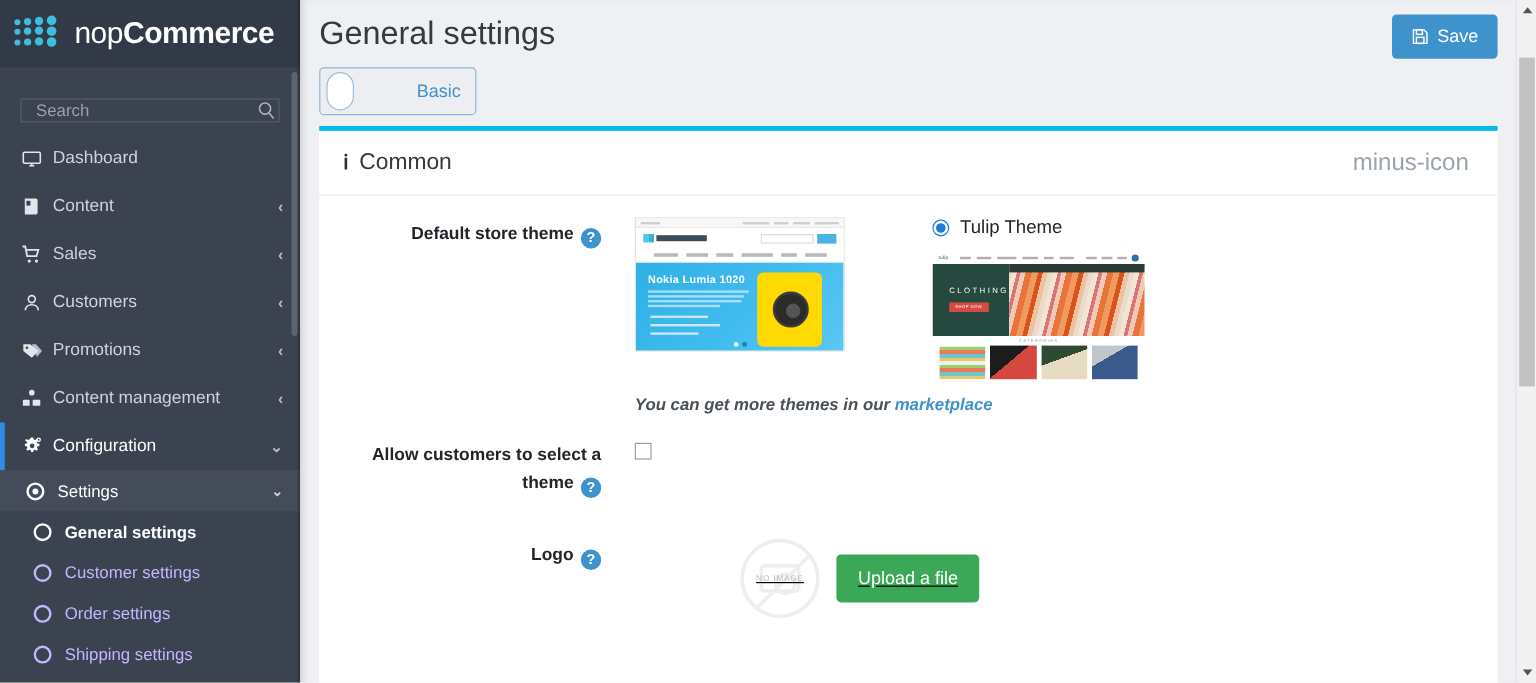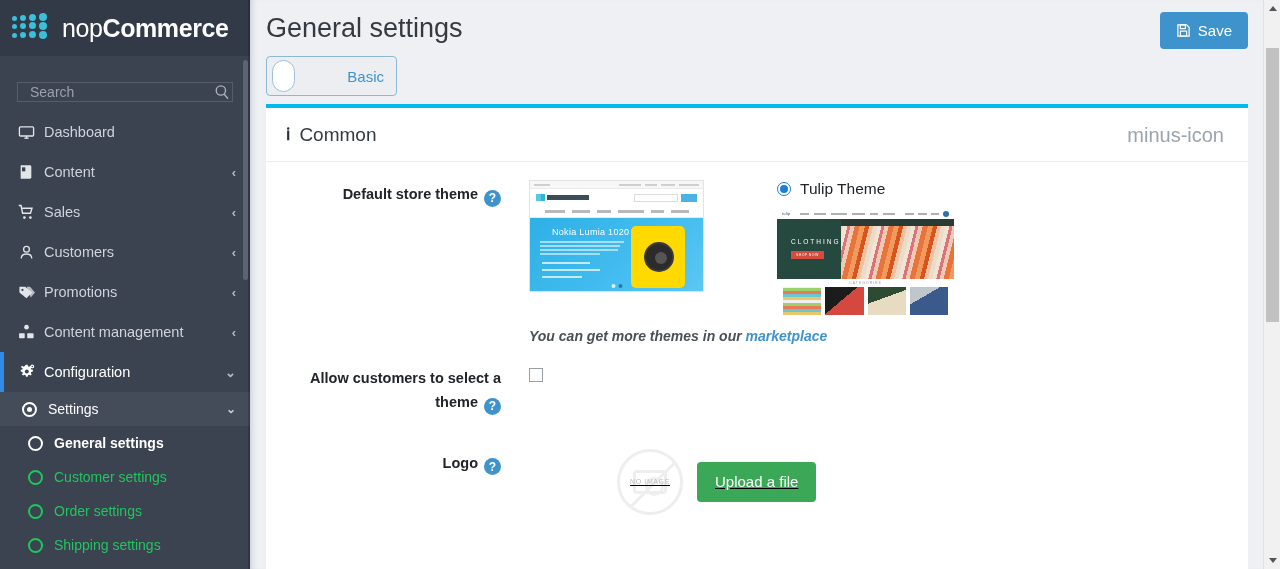--- a/index.html
+++ b/index.html
@@ -81,21 +81,21 @@
     white-space: nowrap;
   }
   .sub-item .ico { width: 26px; flex: 0 0 26px; display: inline-flex; align-items: center; }
   .sub-item.sel { background: #444b59; color: #ffffff; justify-content: center; }
   .sub-item .lbl { flex: 1 1 auto; }
   .sub-item .caret { color: #cdd2d9; font-size: 12px; font-weight: bold; }
   .sub-sub { list-style: none; margin: 0; padding: 0; }
   .subsub-item {
     display: flex; align-items: center;
     height: 34px; padding: 0 14px 0 28px;
-    font-size: 14px; color: #22c55e; cursor: pointer; white-space: nowrap;
+    font-size: 14px; color: #c4b5fd; cursor: pointer; white-space: nowrap;
   }
   .subsub-item .ico { width: 26px; flex: 0 0 26px; display: inline-flex; align-items: center; }
   .subsub-item.cur { color: #ffffff; font-weight: bold; }
 
   .circle-o { width: 15px; height: 15px; border: 2px solid currentColor; border-radius: 50%; display: inline-block; }
   .circle-dot { width: 15px; height: 15px; border: 2px solid currentColor; border-radius: 50%; display: inline-flex; align-items: center; justify-content: center; }
   .circle-dot::after { content: ""; width: 5px; height: 5px; border-radius: 50%; background: currentColor; }
 
   .sidebar-scroll {
     position: absolute; top: 60px; right: 2px; width: 5px; height: 220px;
@@ -210,21 +210,21 @@
   .dc-tiny { height: 2px; background: #cfcfcf; }
   .dc-logo-row { height: 17px; display:flex; align-items:center; justify-content: space-between; padding: 0 6px; background:#fff;}
   .dc-logo { display:flex; align-items:center; gap:2px; }
   .dc-logo-mark { width: 9px; height: 7px; background: linear-gradient(90deg,#55c8e8 50%, #2fb3d8 50%); }
   .dc-logo-text { width: 42px; height: 5px; background: #3c4c59; }
   .dc-search { width: 44px; height: 8px; background: #fff; border: 1px solid #ddd; }
   .dc-btn { width: 16px; height: 8px; background: #4ab3e3; }
   .dc-menu { height: 12px; background:#fff; border-bottom:1px solid #ececec; display:flex; gap:7px; align-items:center; justify-content:center;}
   .dc-menu i { height: 3px; background:#b9b9b9; display:block; }
   .dc-hero { height: 74px; background: linear-gradient(135deg,#2eb0e5 0%, #44bdf0 60%, #5cc7f3 100%); position: relative; overflow:hidden; }
-  .dc-hero h4 { position:absolute; left:22px; top:9px; margin:0; font-size:9px; color:#fff; font-weight:normal; letter-spacing:.3px;}
+  .dc-hero h4 { position:absolute; left:10px; top:9px; margin:0; font-size:9px; color:#fff; font-weight:bold; letter-spacing:.3px;}
   .dc-lines { position:absolute; left:10px; top:23px; width:84px; }
   .dc-lines i { display:block; height:2px; background: rgba(255,255,255,.55); margin-bottom:2px; }
   .dc-bullets { position:absolute; left:12px; top:44px; width:70px;}
   .dc-bullets i { display:block; height:2px; background: rgba(255,255,255,.7); margin-bottom:5px; }
   .dc-phone { position:absolute; right:18px; top:8px; width:54px; height:62px; background:#ffd900; border-radius:5px; }
   .dc-cam { position:absolute; right:29px; top:24px; width:30px; height:30px; border-radius:50%; background:#2b2b2b; border:2px solid #3b3b3b;}
   .dc-cam::after{content:"";position:absolute;left:9px;top:8px;width:12px;height:12px;border-radius:50%;background:#555;}
   .dc-dots { position:absolute; bottom:4px; left:50%; transform:translateX(-50%); display:flex; gap:3px;}
   .dc-dots i { width:4px;height:4px;border-radius:50%;background:rgba(255,255,255,.8); display:block;}
   .dc-dots i.a{background:#1b7fb0;}

